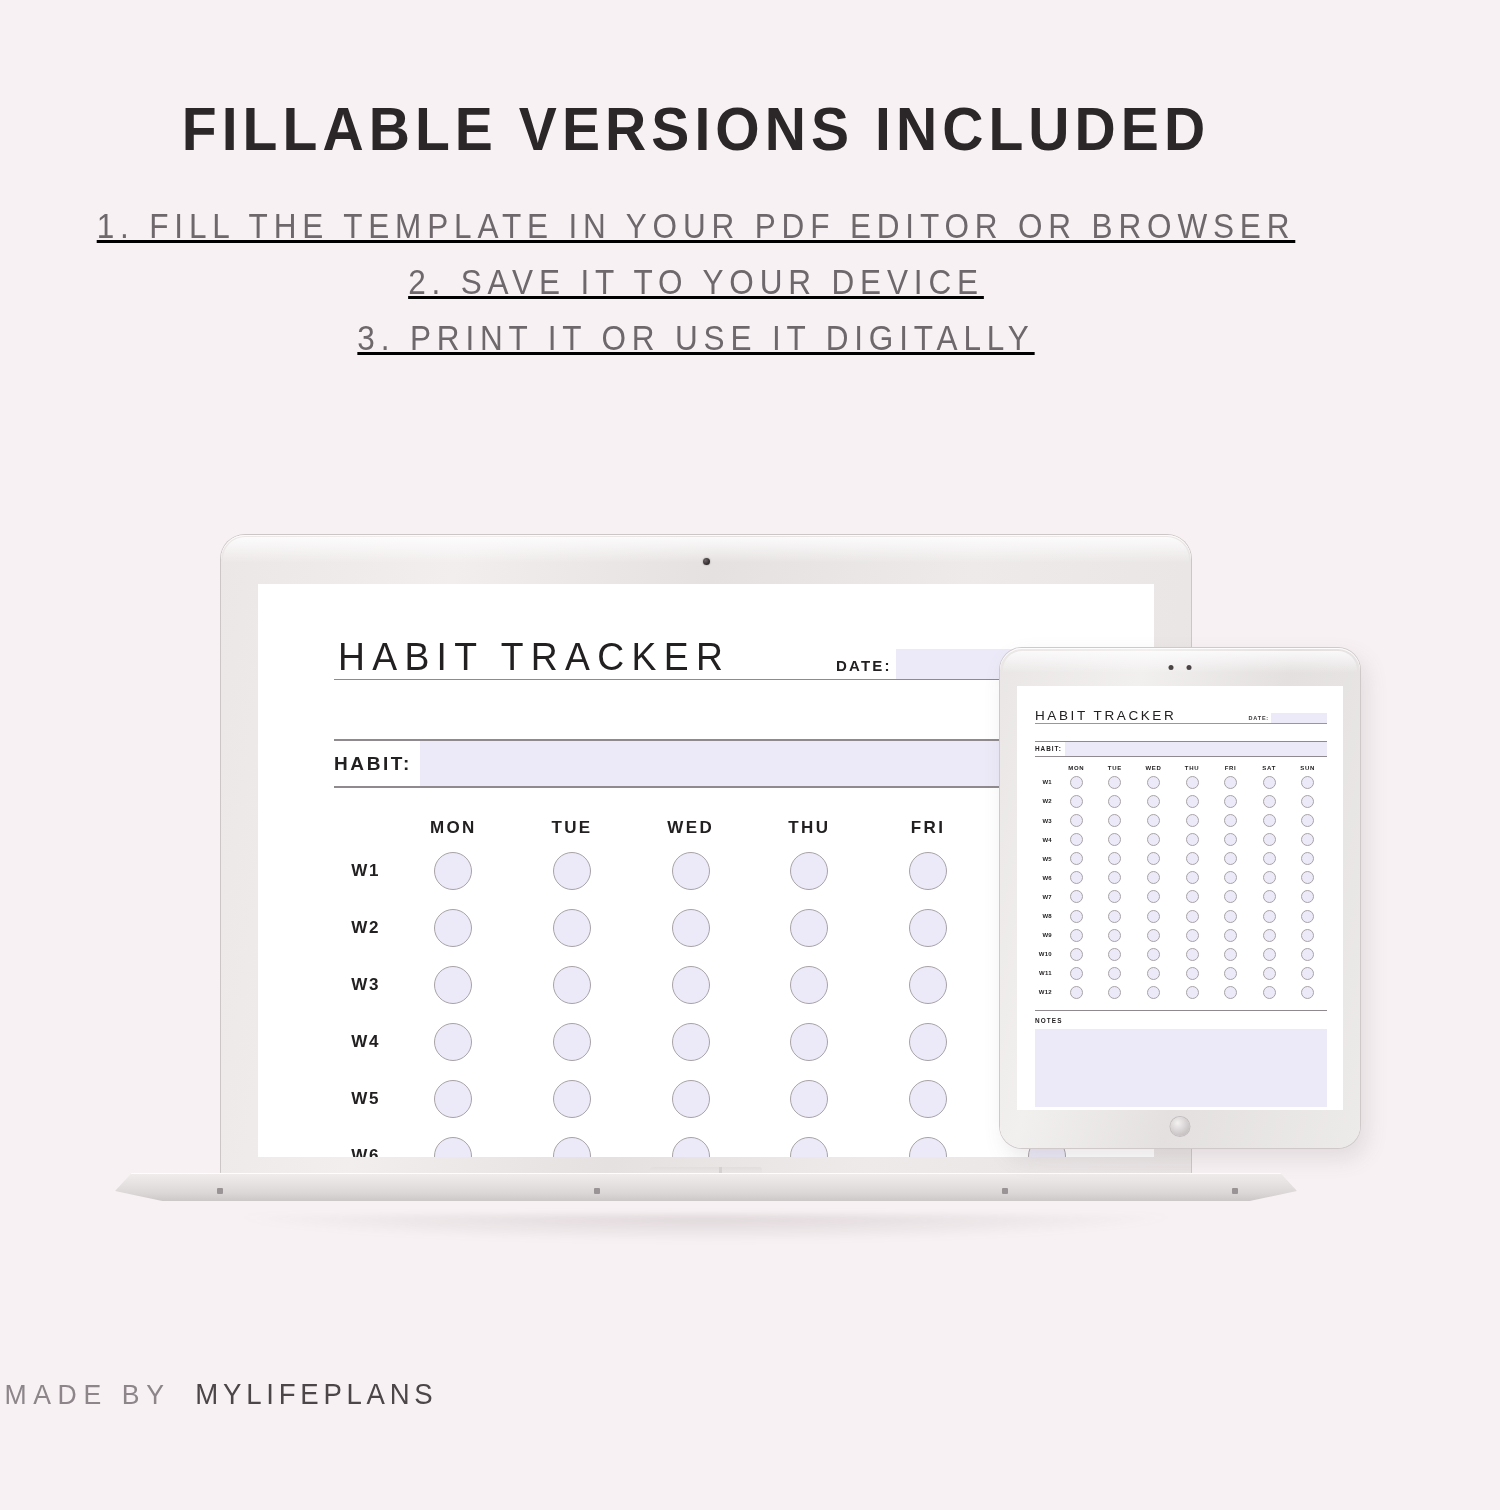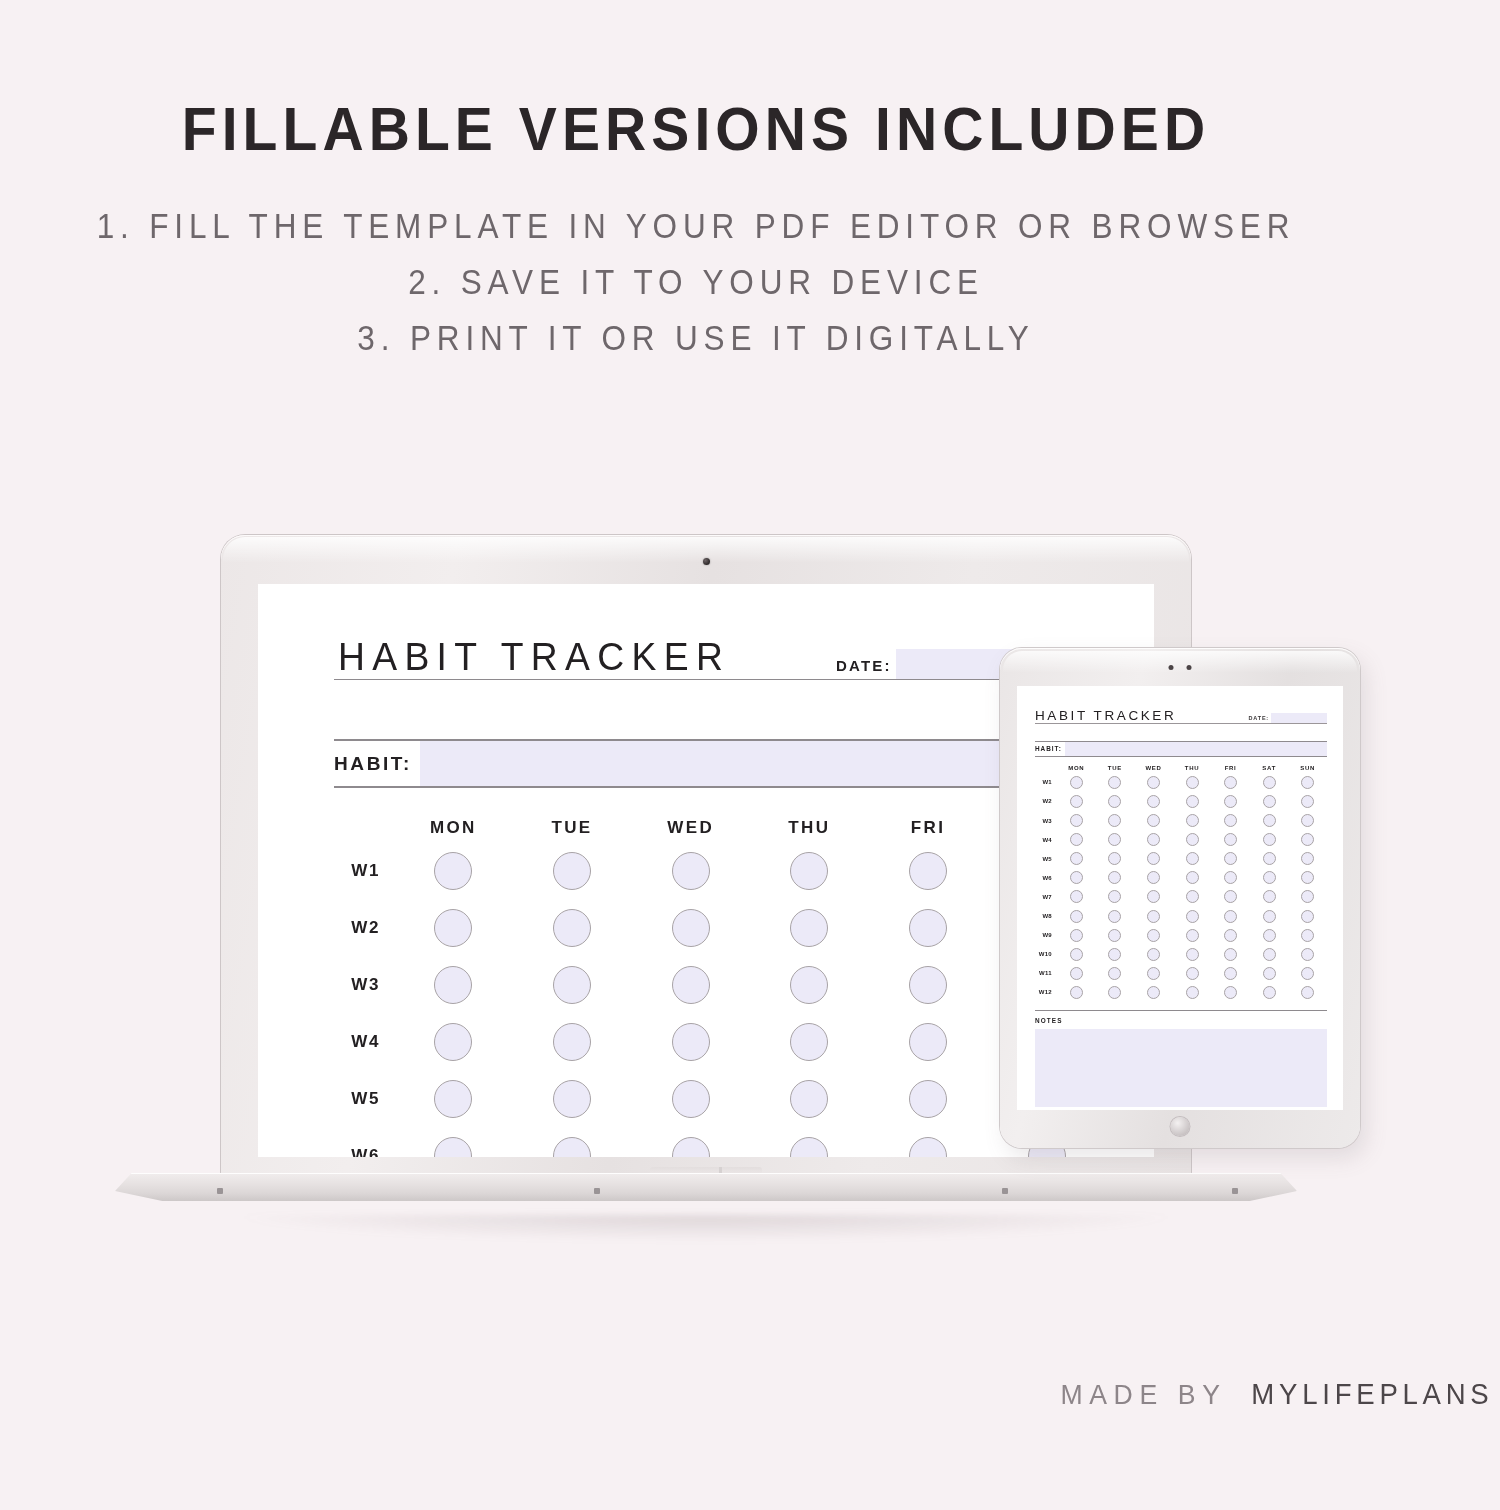--- a/index.html
+++ b/index.html
@@ -30,39 +30,40 @@
     font-size: 62px;
     font-weight: bold;
     letter-spacing: 5.5px;
     color: #2b2628;
     transform: scaleX(0.92);
     line-height: 1;
   }
 
   .instructions {
     margin-top: 38px;
+    text-decoration: underline;
   }
 
   .instr-line {
     font-family: "Liberation Sans", sans-serif;
     font-size: 35px;
     font-weight: 300;
     letter-spacing: 6.5px;
     color: #6e676b;
     line-height: 56px;
     transform: scaleX(0.90);
     white-space: nowrap;
   }
 
   
   .footer-block {
     position: absolute;
     top: 1378px; left: 0;
     width: 1500px;
-    text-align: right;
+    text-align: left;
     white-space: nowrap;
   }
   .footer-made {
     font-size: 28px;
     font-weight: 300;
     letter-spacing: 7px;
     color: #8d8589;
     transform: scaleX(0.95);
     display: inline-block;
   }

